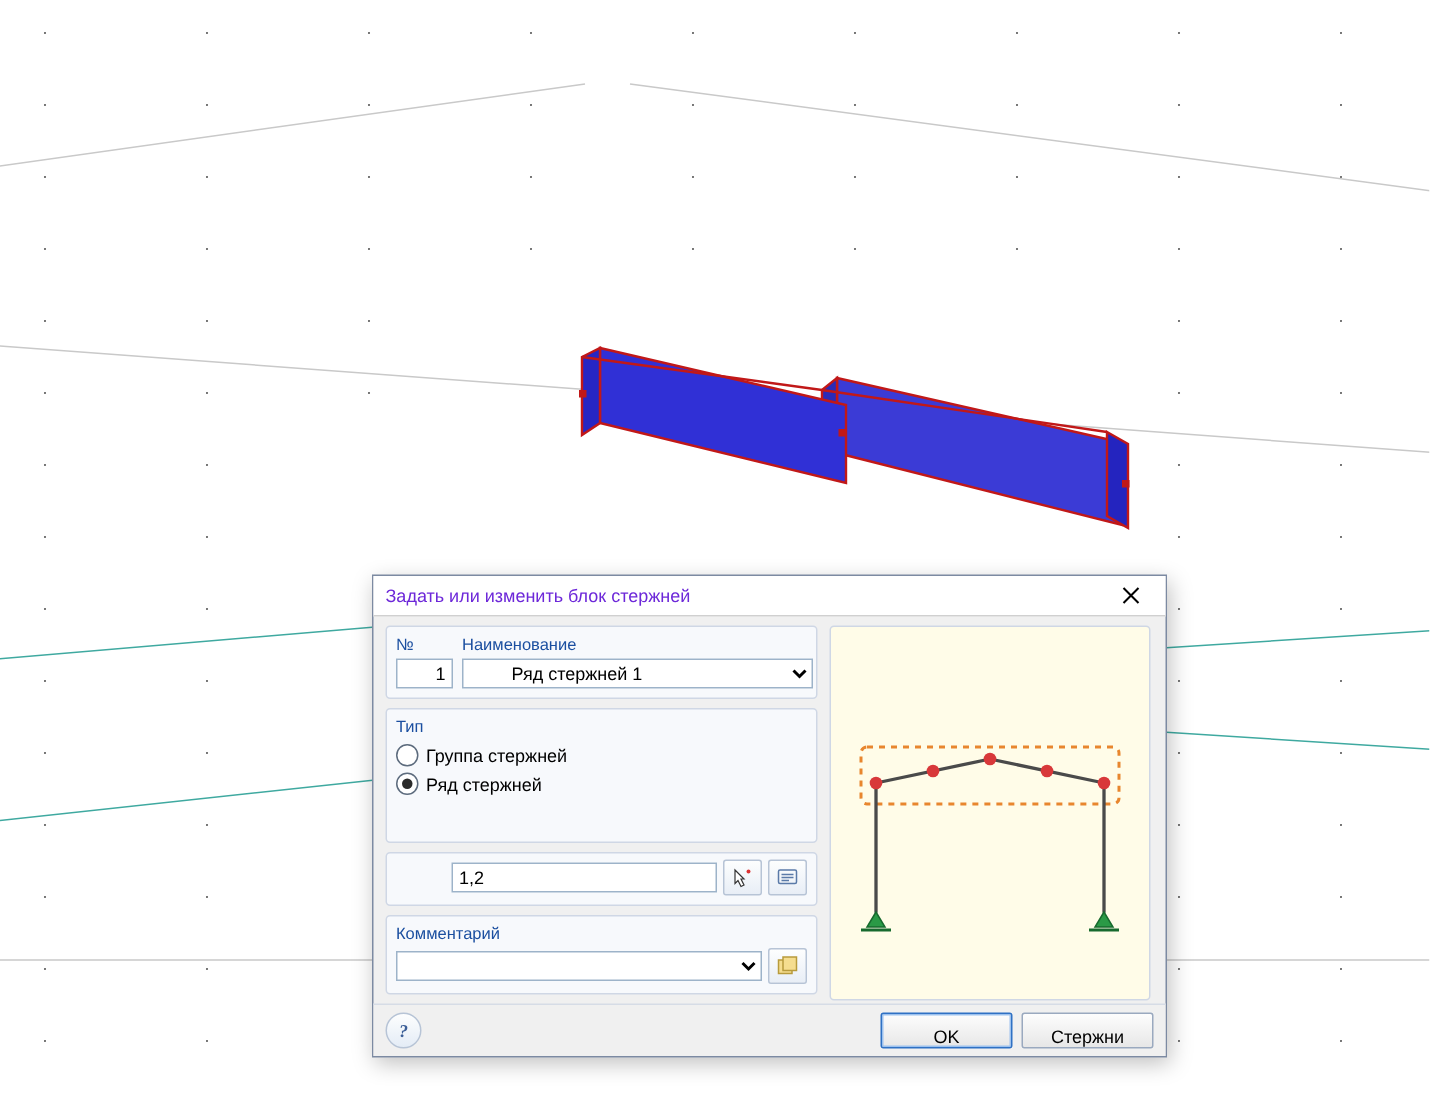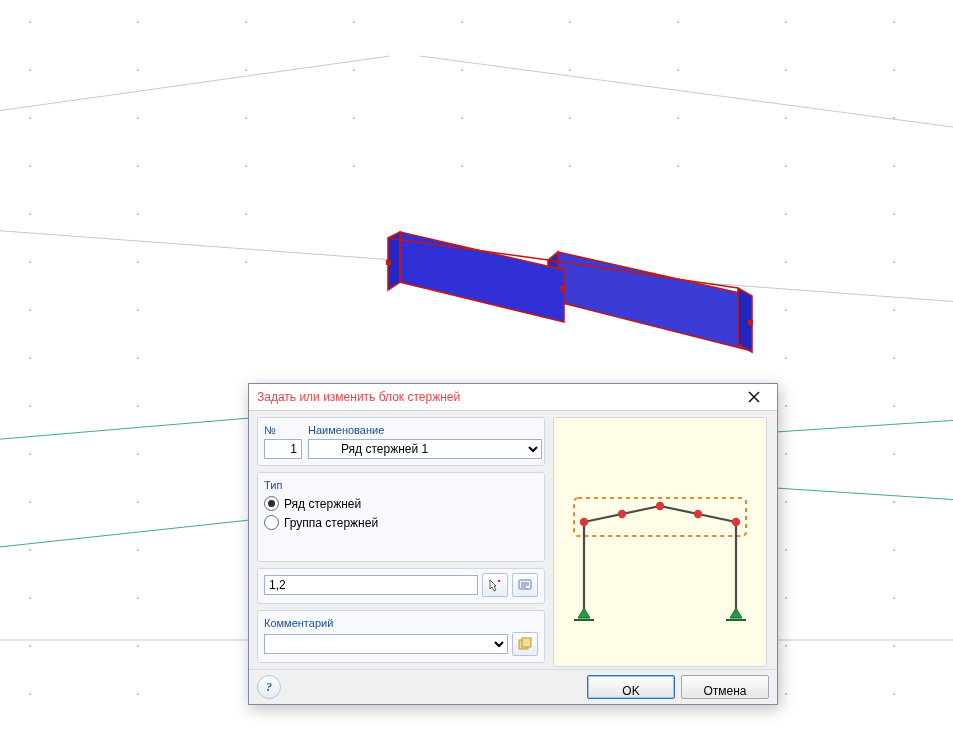--- a/index.html
+++ b/index.html
@@ -31,21 +31,21 @@
     box-shadow: 2px 4px 14px rgba(0,0,0,0.25);
   }
   .titlebar {
     height: 26px;
     background: #ffffff;
     border-bottom: 1px solid #d0d0d0;
     display: flex;
     align-items: center;
     padding: 0 4px 0 8px;
     font-size: 12px;
-    color: #ef4444;
+    color: #6d28d9;
   }
   .titlebar .title { flex: 1; }
   .close-btn {
     width: 38px; height: 22px;
     display:flex;align-items:center;justify-content:center;
     color:#000; font-size:14px;
   }
 
   .dlg-body {
     padding: 6px 8px 2px 8px;
@@ -86,21 +86,21 @@
   .name-combo select { flex:1;padding-left:28px; }
 
   .radio-row { display:flex; align-items:center; gap:5px; padding:2px 0; font-size:12px; color:#000;}
   .radio {
     width:13px;height:13px;border:1px solid #5c6b7d;border-radius:50%;
     display:inline-flex;align-items:center;justify-content:center;background:#fff;
   }
   .radio.checked::after{content:"";width:7px;height:7px;border-radius:50%;background:#2b2b2b;}
 
   .members-row { display:flex; gap:4px; align-items:center; }
-  .members-row input { flex:1; }
+  .members-row input { flex:1;margin-left:37px; }
   .icon-btn {
     width:24px;height:22px;border:1px solid #b7c4d6;border-radius:2px;
     background:linear-gradient(#fdfefe,#e8eef6);
     display:flex;align-items:center;justify-content:center;
     font-size:12px;color:#333;
   }
 
   .comment-row { display:flex; gap:4px; align-items:center;}
   .comment-row select{flex:1;}
 
@@ -290,26 +290,26 @@
               </div>
             </div>
           </div>
         </div>
       </div>
 
       <div class="panel">
         <div class="panel-inner" style="min-height:78px">
           <div class="label-hdr">Тип</div>
           <div class="radio-row">
+            <span class="radio"></span>
+            <span>Группа стержней</span>
+          </div>
+          <div class="radio-row">
             <span class="radio checked"></span>
             <span>Ряд стержней</span>
-          </div>
-          <div class="radio-row">
-            <span class="radio"></span>
-            <span>Группа стержней</span>
           </div>
         </div>
       </div>
 
       <div class="panel">
         <div class="panel-inner">
           <div class="members-row">
             <input type="text" value="1,2" style="">
             <div class="icon-btn">
               <svg width="14" height="14" viewBox="0 0 14 14">
@@ -378,16 +378,16 @@
     </div>
   </div>
 
   <div class="footer">
     <div class="helpbtn">?</div>
     <div class="spacer"></div>
     <div class="btn primary">
         <span>OK</span>
       </div>
     <div class="btn">
-        <span>Отмена</span>
+        <span>Стержни</span>
       </div>
   </div>
 </div>
 
 </body></html>

